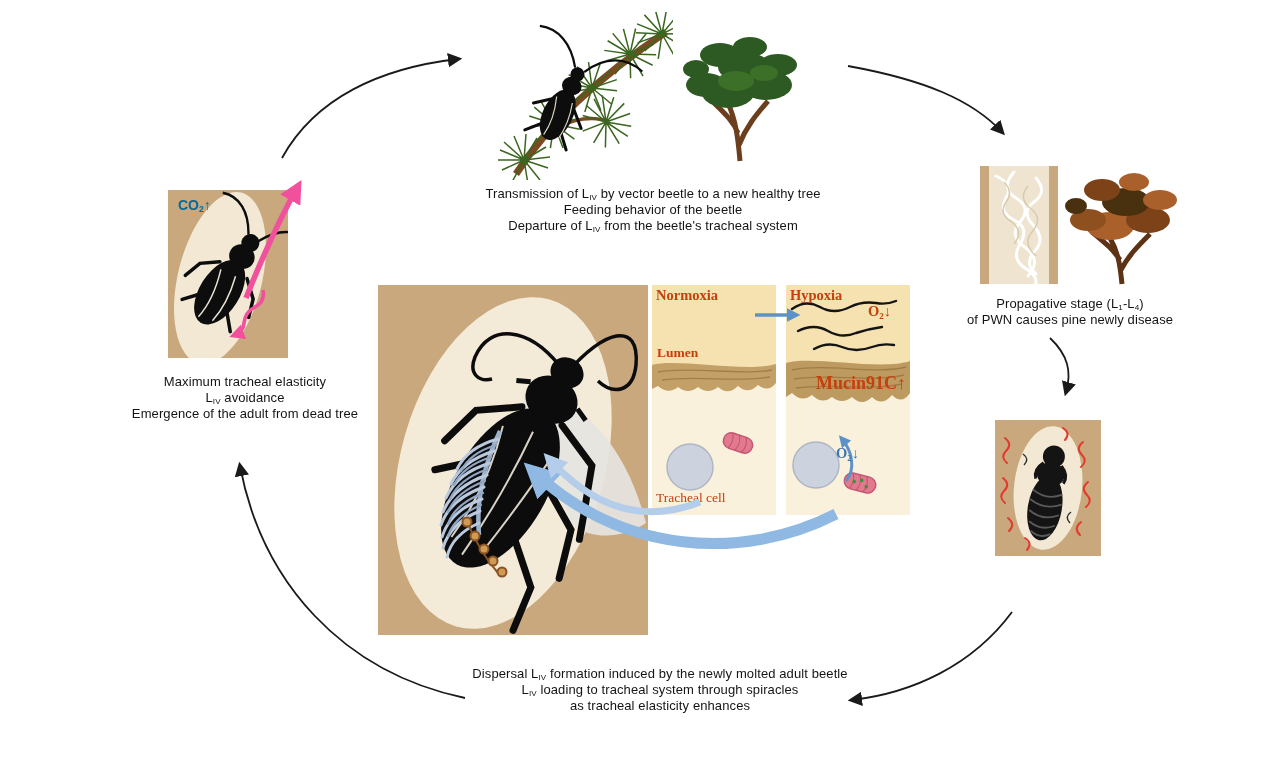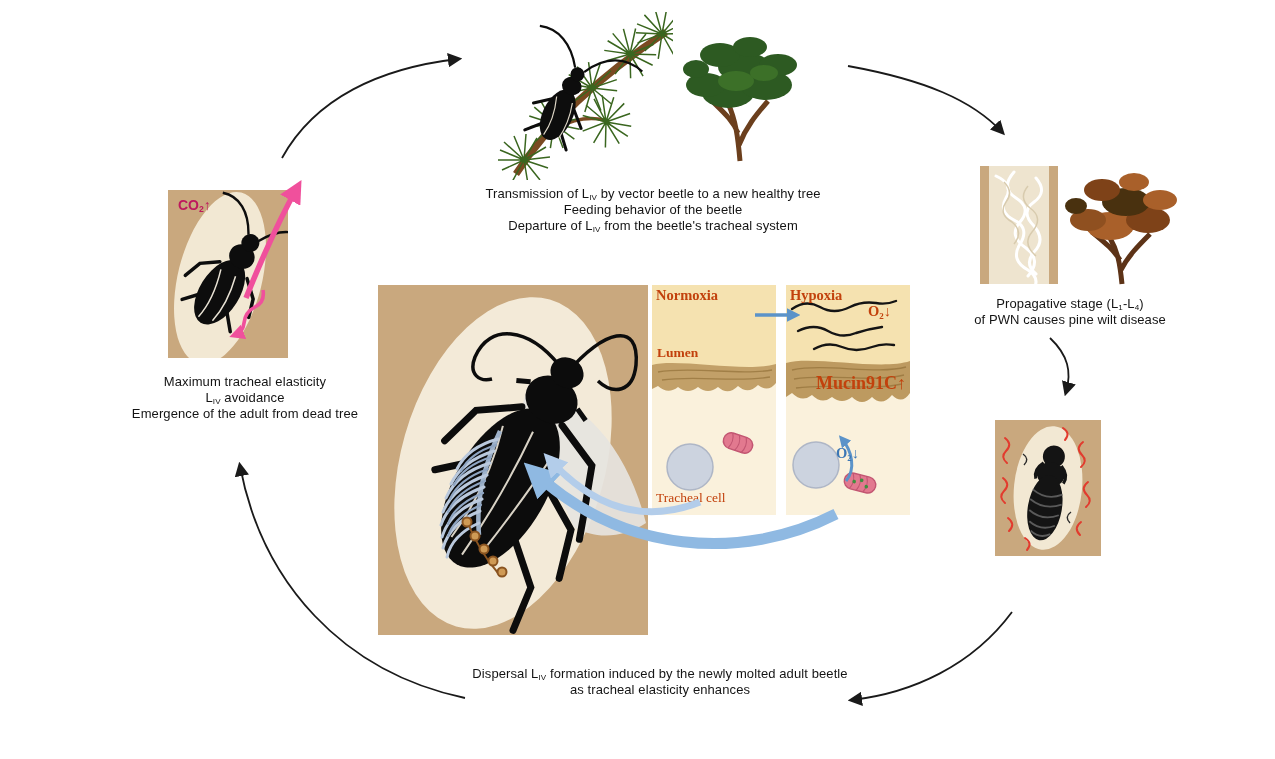--- a/index.html
+++ b/index.html
@@ -8,21 +8,21 @@
   .canvas { position:relative; width:1275px; height:759px; background:#fff; overflow:hidden; }
   .illus { position:absolute; z-index:1; }
   .illus svg { display:block; }
   .inset { position:absolute; left:652px; top:285px; width:258px; height:230px; z-index:2; }
   .caption { position:absolute; z-index:3; text-align:center; font-size:13px; line-height:16px; color:#141414; letter-spacing:.1px; }
   sub { font-size:.62em; line-height:0; vertical-align:-0.28em; }
   .arrows { position:absolute; left:0; top:0; width:1275px; height:759px; z-index:6; pointer-events:none; }
   .inset-label { position:absolute; font-family:"Liberation Serif", serif; color:#c2410c; white-space:nowrap; }
   .lbl-bold { font-weight:bold; font-size:14.5px; }
   .lbl-reg { font-size:13.5px; }
-  .co2-label { position:absolute; left:178px; top:197px; z-index:7; font-weight:bold; font-size:14px; color:#be185d; }
+  .co2-label { position:absolute; left:178px; top:197px; z-index:7; font-weight:bold; font-size:14px; color:#0369a1; }
   .ovis { overflow:visible; }
 </style>
 </head>
 <body>
 
 <div class="canvas">
 
   <div class="illus" style="left:168px; top:190px;">
     <svg width="120" height="168" viewBox="0 0 120 168">
       <rect width="120" height="168" fill="#c9a87e"></rect>
@@ -247,24 +247,25 @@
     <div class="inset-label lbl-reg" style="left:4px; top:205px;">Tracheal cell</div>
   </div>
 
   <div class="caption" style="left:433px; top:186px; width:440px;">
     <div>Transmission of L<sub>IV</sub> by vector beetle to a new healthy tree</div>
     <div>Feeding behavior of the beetle</div>
     <div>Departure of L<sub>IV</sub> from the beetle's tracheal system</div>
   </div>
   <div class="caption" style="left:930px; top:296px; width:280px;">
     <div>Propagative stage (L<sub>1</sub>-L<sub>4</sub>)</div>
-    <div>of PWN causes pine wilt disease</div>
+    <div>of PWN causes pine newly disease</div>
   </div>
   <div class="caption" style="left:440px; top:666px; width:440px;">
     <div>Dispersal L<sub>IV</sub> formation induced by the newly molted adult beetle</div>
+    <div>L<sub>IV</sub> loading to tracheal system through spiracles</div>
     <div>as tracheal elasticity enhances</div>
   </div>
   <div class="caption" style="left:105px; top:374px; width:280px;">
     <div>Maximum tracheal elasticity</div>
     <div>L<sub>IV</sub> avoidance</div>
     <div>Emergence of the adult from dead tree</div>
   </div>
 
   <svg class="arrows" viewBox="0 0 1275 759">
     <defs>

